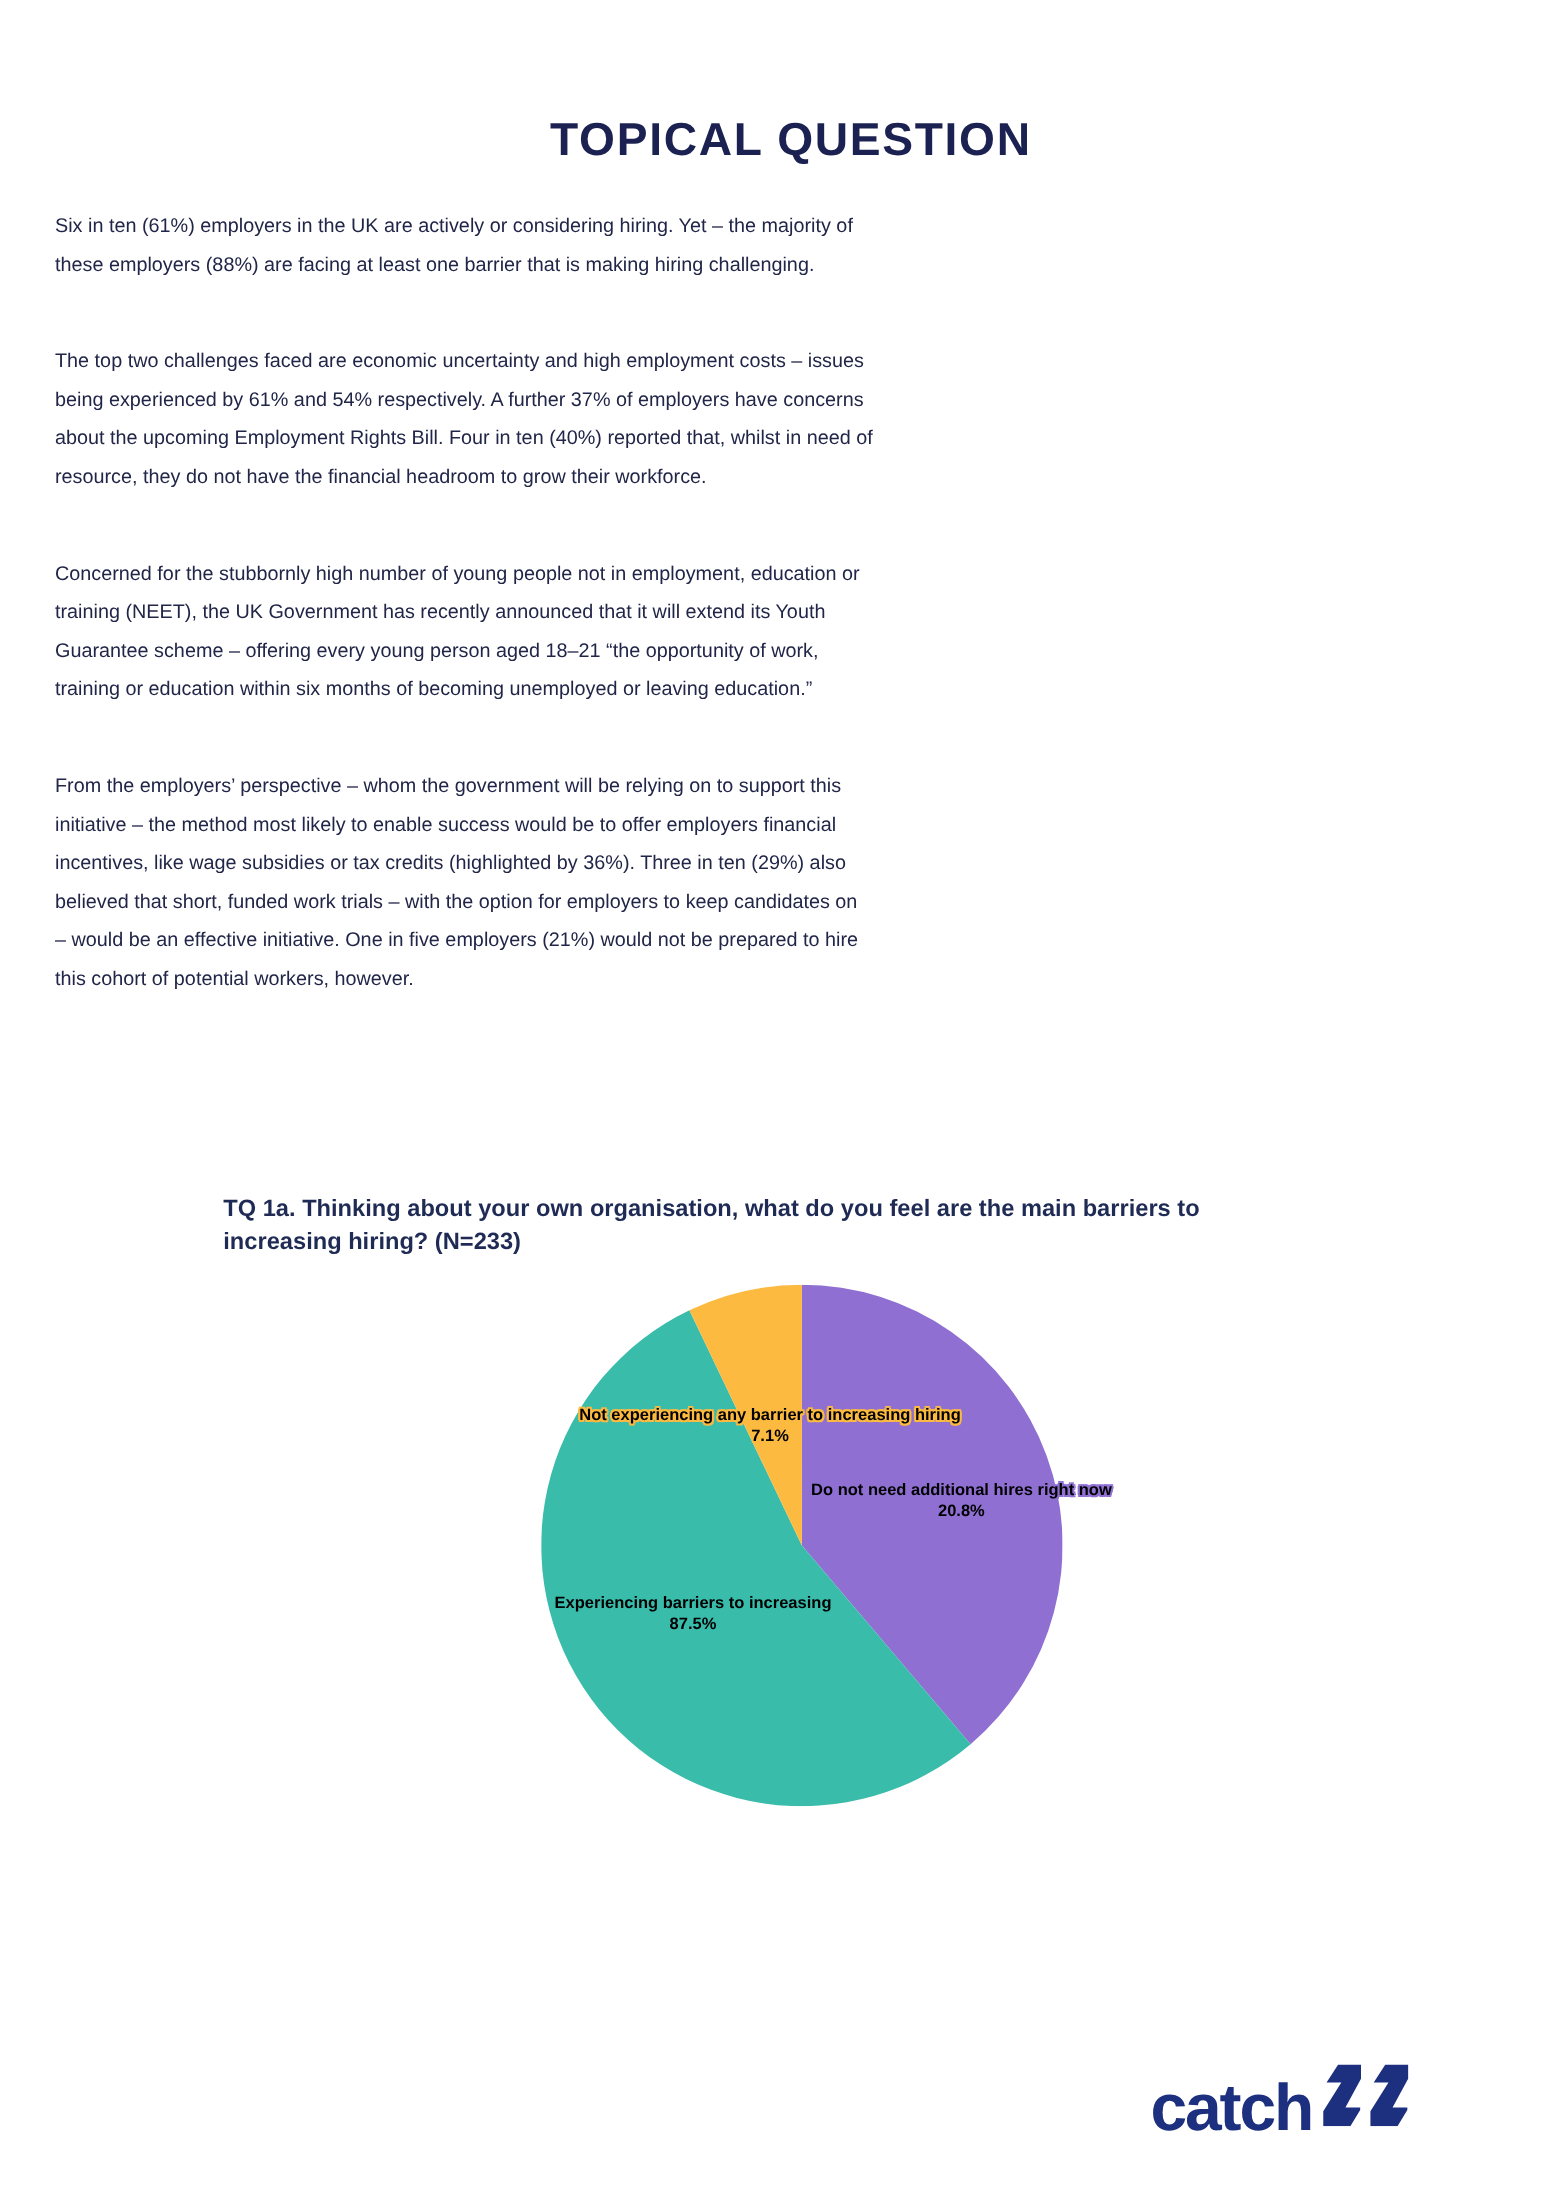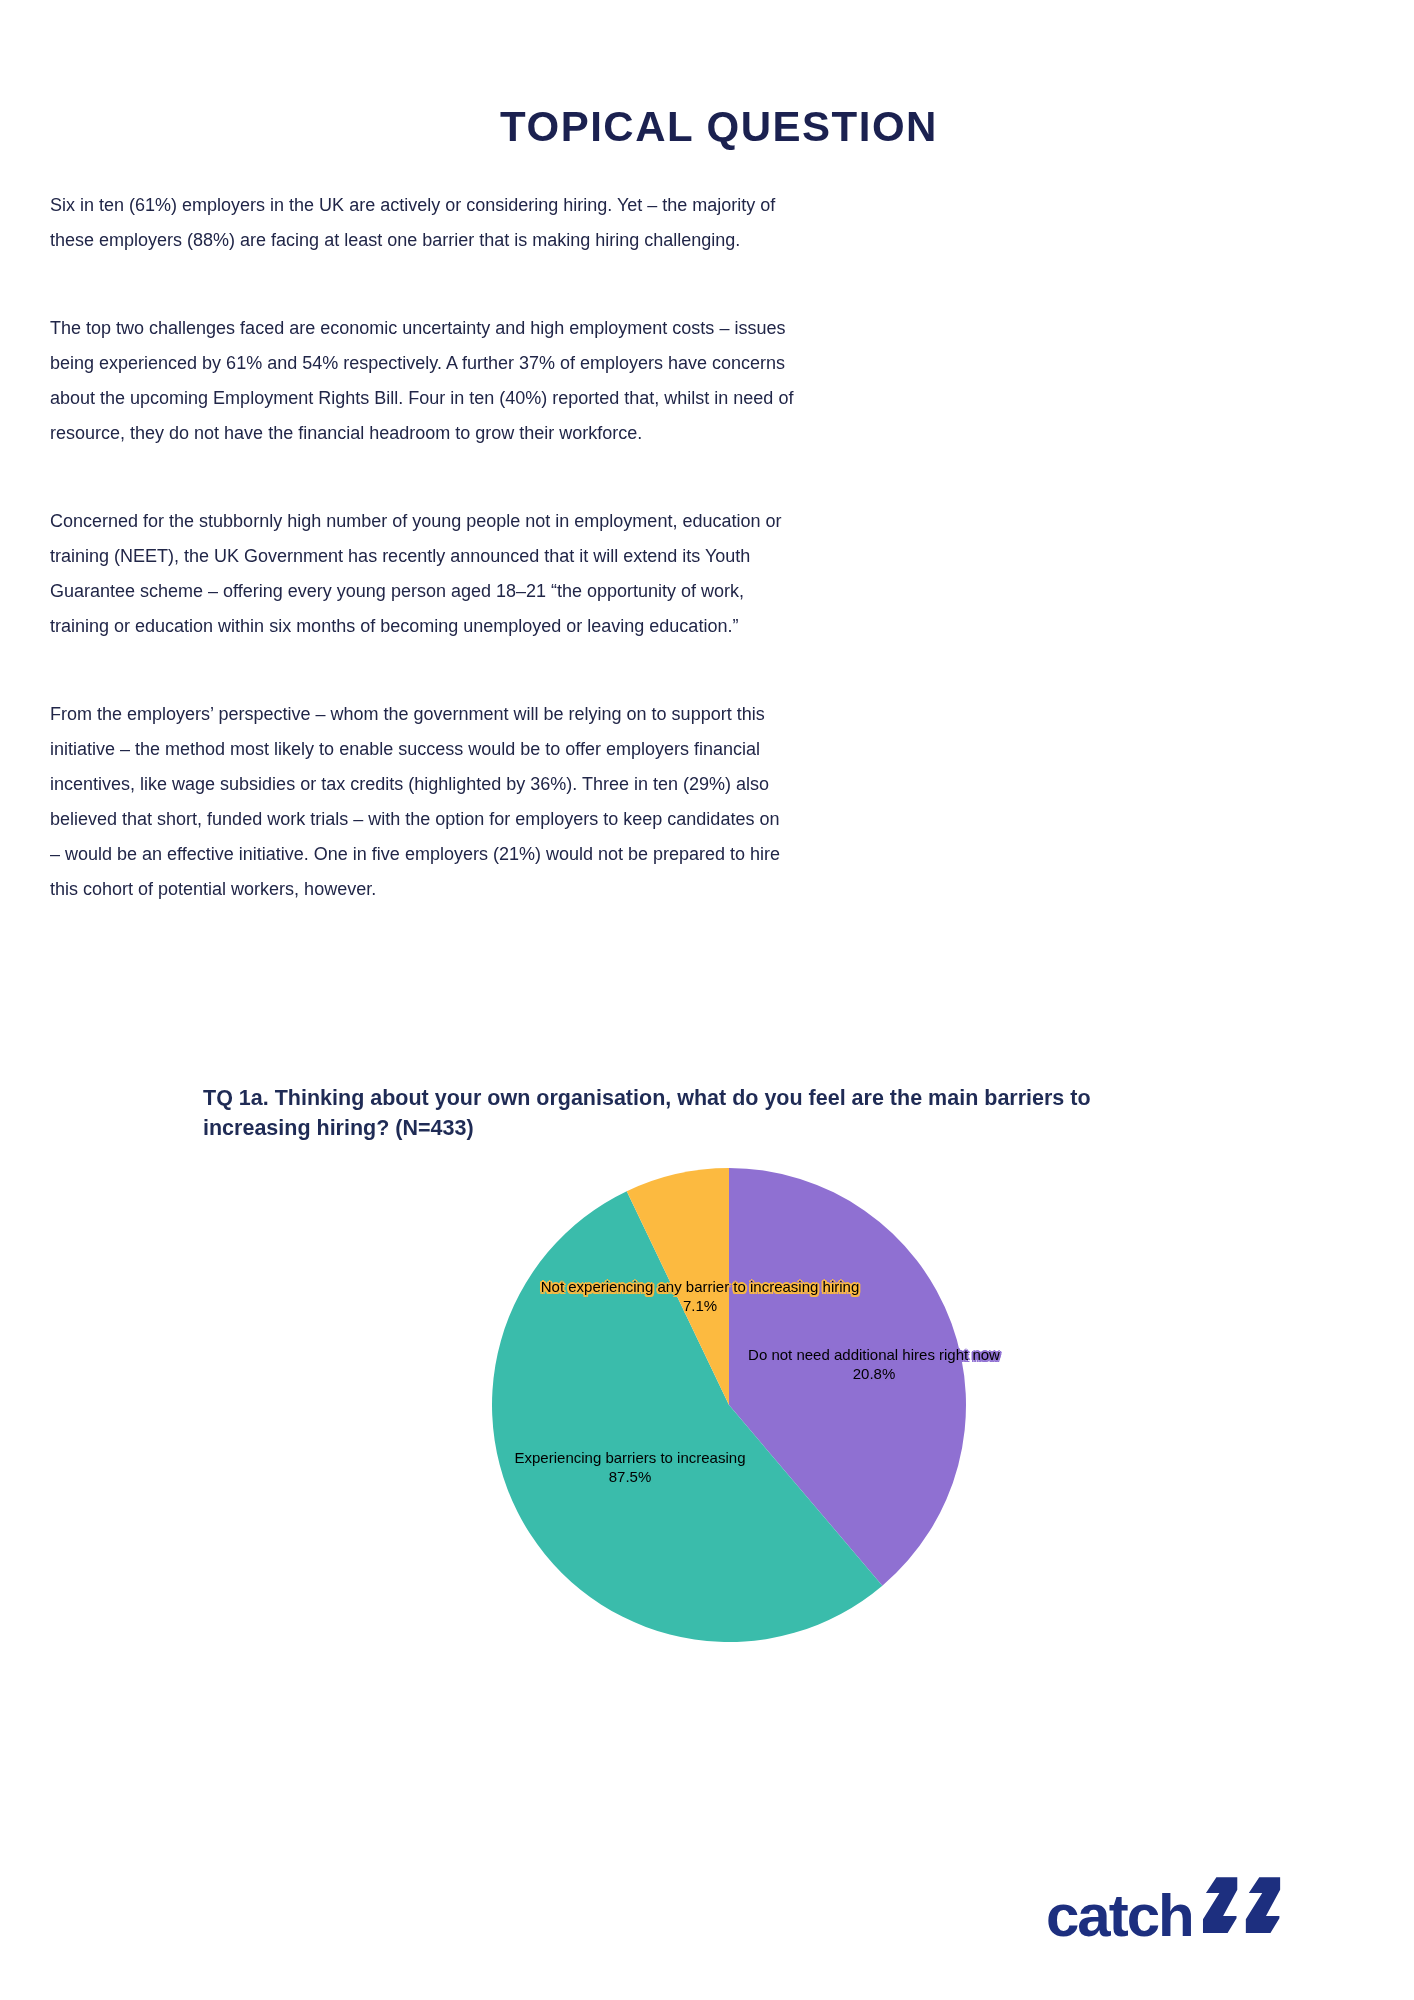--- a/index.html
+++ b/index.html
@@ -48,21 +48,21 @@
   .pie-svg{
     position:absolute;
     left:492px; top:1168px;
     width:474px; height:474px;
   }
   .pie-label{
     position:absolute;
     transform:translate(-50%,-50%);
     text-align:center;
     font-size:15px;
-    font-weight:normal;
+    font-weight:bold;
     line-height:19px;
     white-space:nowrap;
     z-index:2;
   }
   .logo{
     position:absolute;
     left:1046px; top:1876px;
     display:flex;
     align-items:flex-end;
     color:#1d2f7f;
@@ -99,21 +99,21 @@
 training or education within six months of becoming unemployed or leaving education.”</p>
     <p class="para">From the employers’ perspective – whom the government will be relying on to support this
 initiative – the method most likely to enable success would be to offer employers financial
 incentives, like wage subsidies or tax credits (highlighted by 36%). Three in ten (29%) also
 believed that short, funded work trials – with the option for employers to keep candidates on
 – would be an effective initiative. One in five employers (21%) would not be prepared to hire
 this cohort of potential workers, however.</p>
   </div>
 
   <div class="chart-title">TQ 1a. Thinking about your own organisation, what do you feel are the main barriers to
-increasing hiring? (N=433)</div>
+increasing hiring? (N=233)</div>
 
   <svg class="pie-svg" viewBox="0 0 474 474" xmlns="http://www.w3.org/2000/svg">
       <path d="M 237 237 L 237.00 0.00 A 237 237 0 0 1 390.35 417.70 Z" fill="#8f70d2"></path>
       <path d="M 237 237 L 390.35 417.70 A 237 237 0 1 1 134.74 23.19 Z" fill="#3abcab"></path>
       <path d="M 237 237 L 134.74 23.19 A 237 237 0 0 1 237.00 0.00 Z" fill="#fcba40"></path>
     </svg>
 
   <div class="pie-label" style="left: 845px; top: 1364px; color: #000000; text-shadow: rgb(143, 112, 210) -2px 0px 0px, rgb(143, 112, 210) 2px 0px 0px, rgb(143, 112, 210) 0px -2px 0px, rgb(143, 112, 210) 0px 2px 0px, rgb(143, 112, 210) -1.5px -1.5px 0px, rgb(143, 112, 210) 1.5px -1.5px 0px, rgb(143, 112, 210) -1.5px 1.5px 0px, rgb(143, 112, 210) 1.5px 1.5px 0px; margin-left: 29px;">
     <div>Do not need additional hires right now</div>
     <div>20.8%</div>

